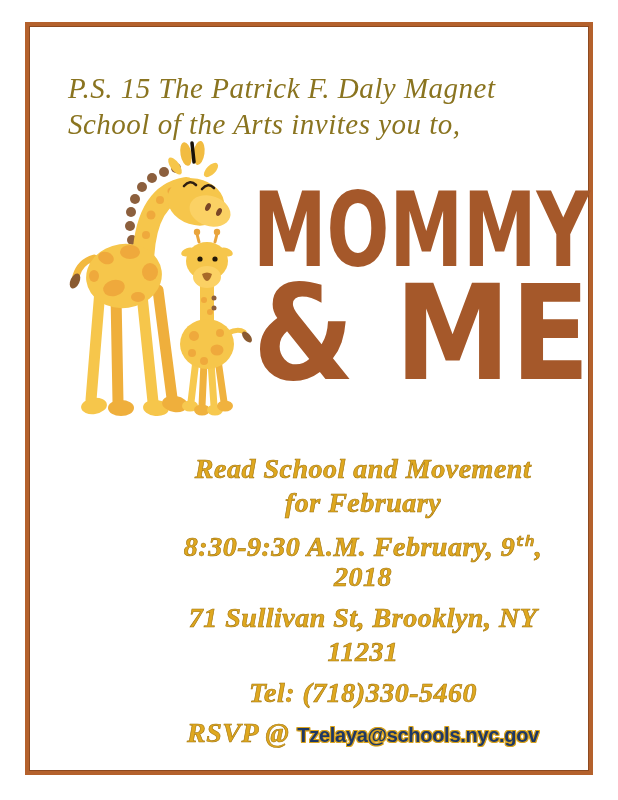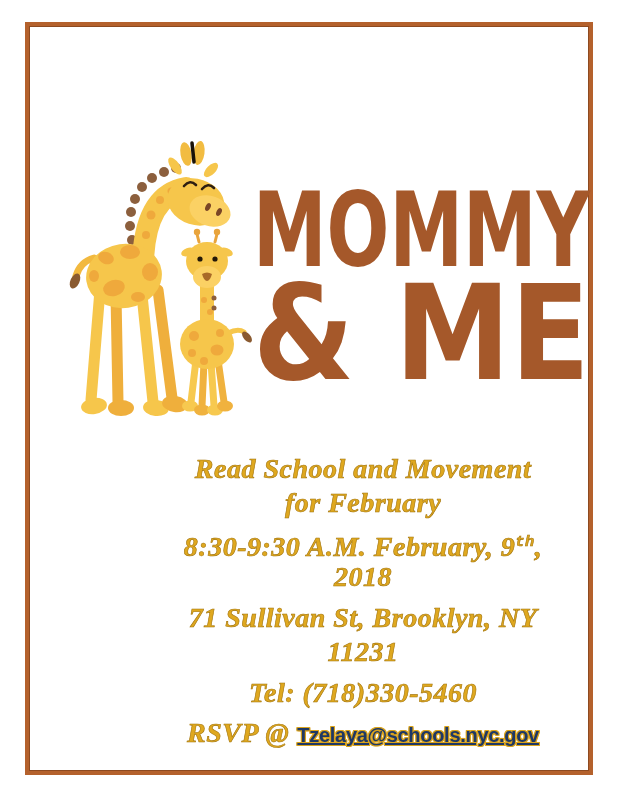--- a/index.html
+++ b/index.html
@@ -32,29 +32,30 @@
   .rsvp-email{
     font-family:"Liberation Sans", sans-serif;font-style:normal;font-weight:bold;
     font-size:20px;color:#1f3864;-webkit-text-stroke-width:0;
     letter-spacing:-0.3px;
     text-shadow:
       -1px -1px 0 #d9a31d, 1px -1px 0 #d9a31d,
       -1px  1px 0 #d9a31d, 1px  1px 0 #d9a31d,
       -1px  0   0 #d9a31d, 1px  0   0 #d9a31d,
        0   -1px 0 #d9a31d, 0    1px 0 #d9a31d;
     margin-left:8px;
-    text-decoration:underline;
   }
 </style>
 </head>
 <body>
 
 <div class="frame"></div>
 
 <div class="header">
+  <div>P.S. 15 The Patrick F. Daly Magnet</div>
+  <div>School of the Arts invites you to,</div>
 </div>
 
 <svg class="giraffe" viewBox="0 0 260 290" aria-hidden="true">
   <g>
 
     <path d="M 36 118 Q 22 122 18 136" stroke="#f2b93f" stroke-width="7" fill="none" stroke-linecap="round"></path>
     <ellipse cx="17" cy="141" rx="4.5" ry="8" transform="rotate(25 17 141)" fill="#8a5a30"></ellipse>
 
     <path d="M 42 150 L 33 260" stroke="#f6c64b" stroke-width="11" stroke-linecap="round"></path>
     <ellipse cx="36" cy="266" rx="13" ry="8" transform="rotate(-8 36 266)" fill="#f6c64b"></ellipse>

